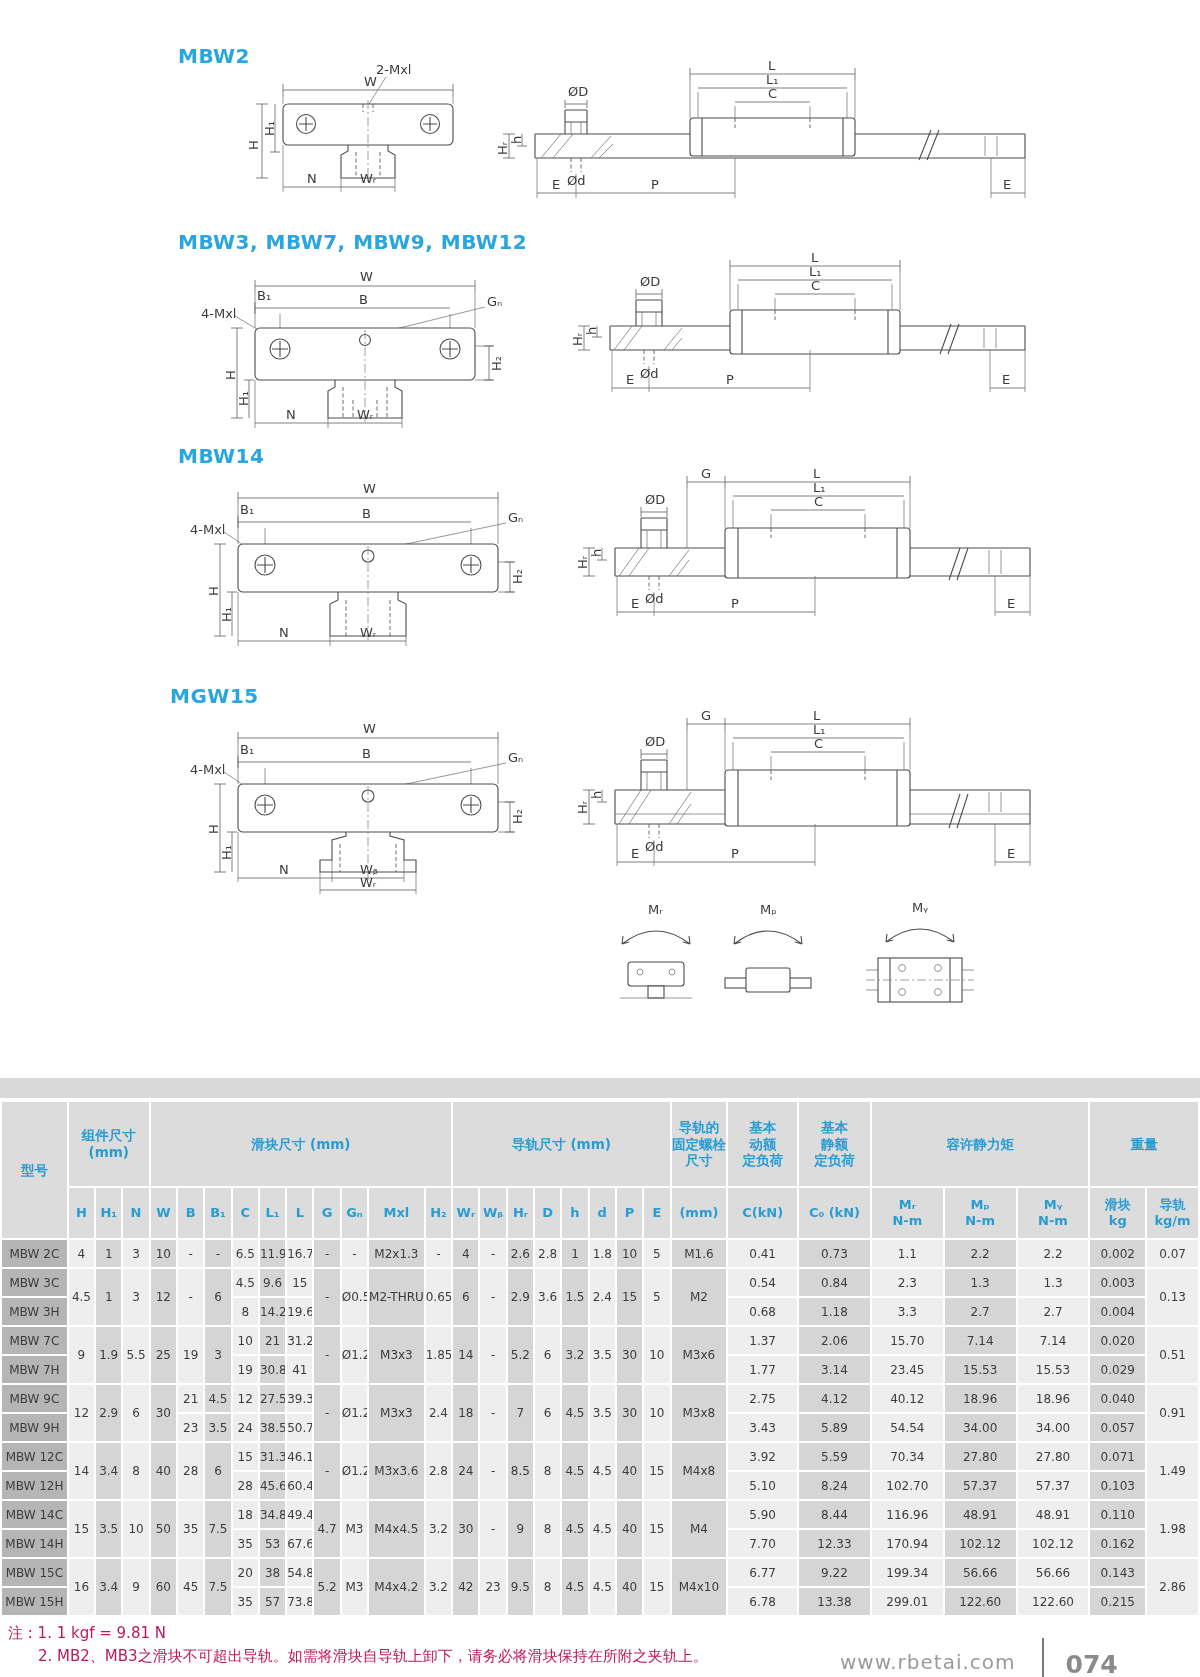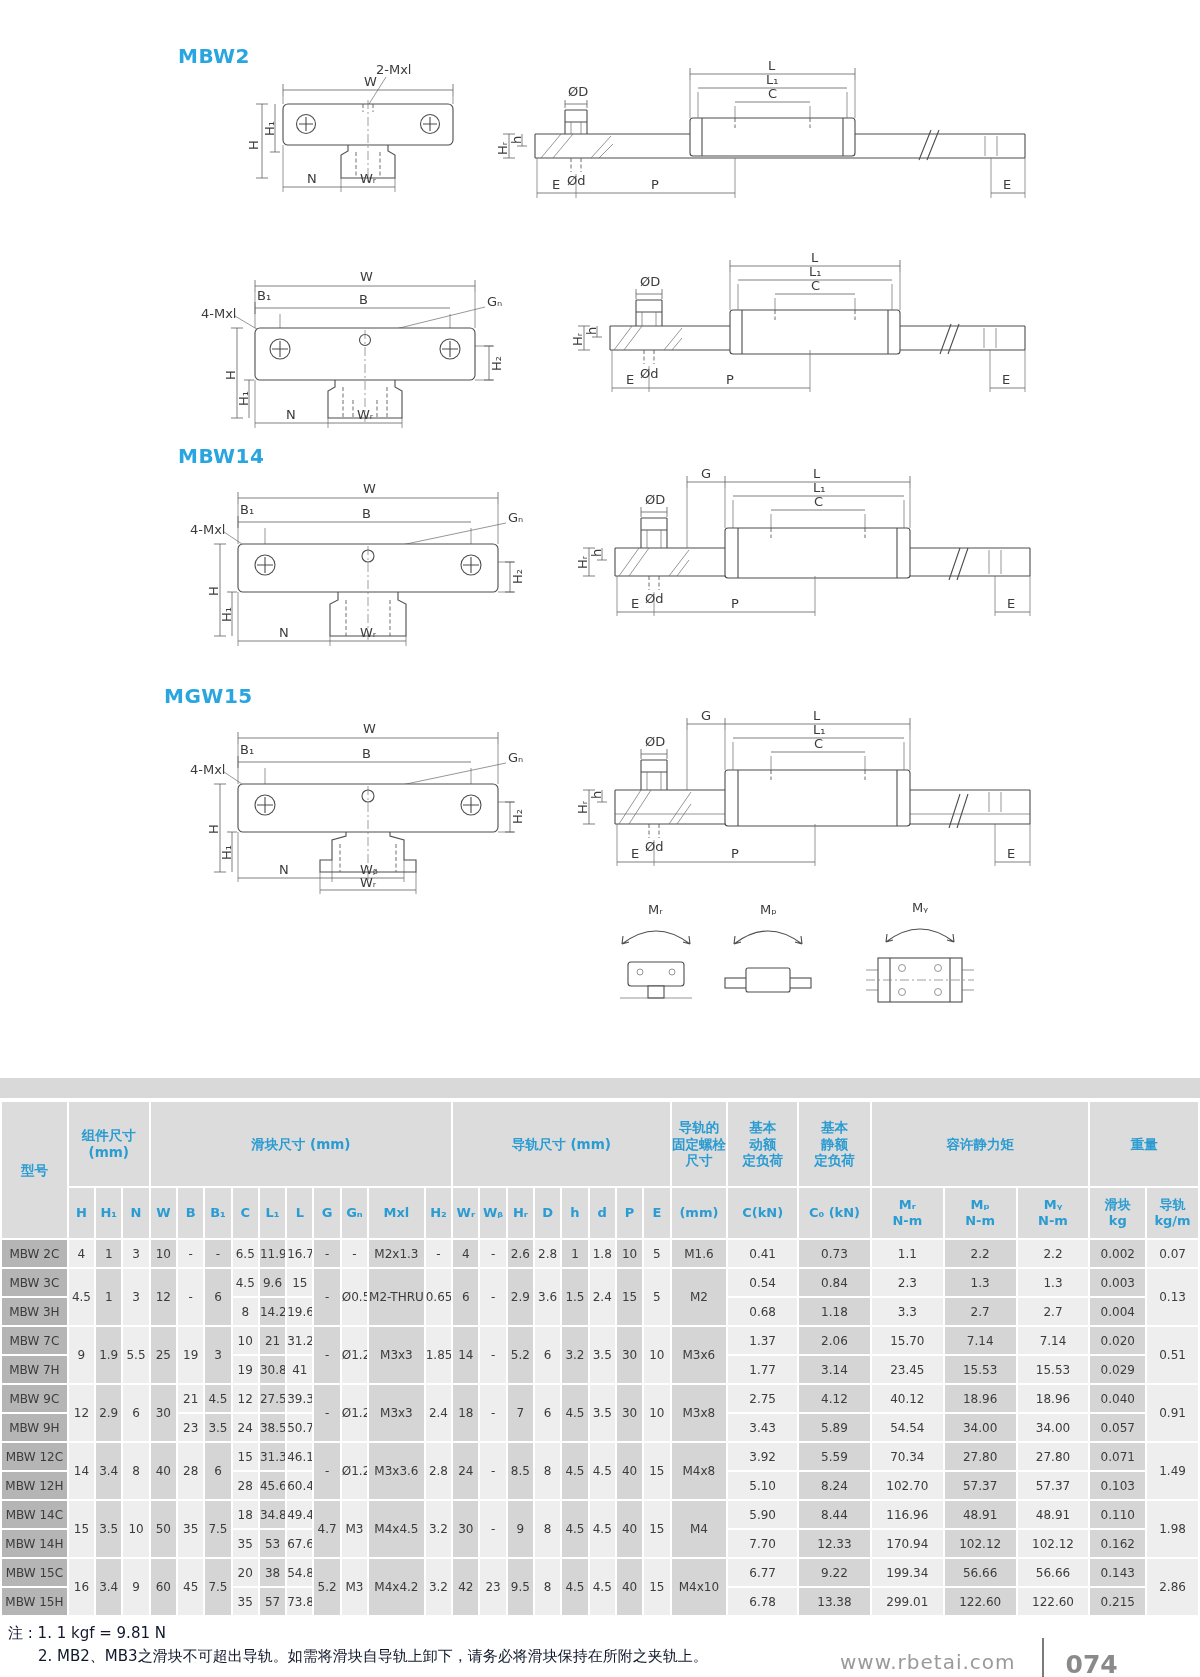--- a/index.html
+++ b/index.html
@@ -20,35 +20,36 @@
   table.spec th{background:#dcdcdc;color:#2a9cd2;font-weight:bold;font-size:13px;
                 white-space:pre-line;text-align:center;vertical-align:middle;padding:2px 0;line-height:1.25}
   table.spec tr.grp th{font-size:13.5px}
   table.spec tr.grp{height:84px}
   table.spec tr.sub{height:50px}
   table.spec td{color:#3c3c3c;font-size:12px;text-align:center;vertical-align:middle;
                 height:27px;padding:0;overflow:hidden;white-space:nowrap}
   td.lt{background:#eeeeee}
   td.dk{background:#d5d5d5}
   td.mcol{background:#b5b5b5;color:#1e1e1e;font-weight:normal;text-align:left;padding-left:8px;font-size:12.5px}
-  .notes{position:absolute;left:8px;top:1622px;color:#0f172a;font-size:15px;line-height:1.5}
+  .notes{position:absolute;left:8px;top:1622px;color:#be185d;font-size:15px;line-height:1.5}
   .notes .n2{padding-left:30px}
   .footer{position:absolute;left:840px;top:1650px;display:flex;align-items:flex-start}
   .footer .site{font-size:20px;color:#9a9a9a;letter-spacing:1px}
   .footer .bar{width:2px;height:42px;background:#7a7a7a;margin:-12px 22px 0 26px}
   .footer .pg{font-size:25px;color:#8a8a8a;font-weight:bold}
 </style>
 </head>
 <body>
 
 <div class="page">
 
   <div class="sec-title" style="left:178px;top:44px">MBW2</div>
+  <div class="sec-title" style="left:178px;top:230px">MBW3, MBW7, MBW9, MBW12</div>
   <div class="sec-title" style="left:178px;top:444px">MBW14</div>
-  <div class="sec-title" style="left:164px;top:684px">MGW15</div>
+  <div class="sec-title" style="left:170px;top:684px">MGW15</div>
 
   <svg style="left:228px;top:60px" width="280" height="148" viewBox="0 0 280 148">
     <g>
       <path class="dm" d="M55,30 H225 M55,24 V36 M225,24 V36"></path>
       <path class="tn" d="M55,36 V44 M225,36 V44"></path>
       <path class="dm" d="M34,44 V118 M28,44 H40 M28,118 H40"></path>
       <path class="dm" d="M47,44 V92 M42,92 H52"></path>
       <path class="tn" d="M55,85 V132 M113,118 V132 M167,118 V132"></path>
       <path class="dm" d="M55,127 H113 M113,127 H167"></path>
       <path class="tn" d="M158,17 L141,44"></path>

